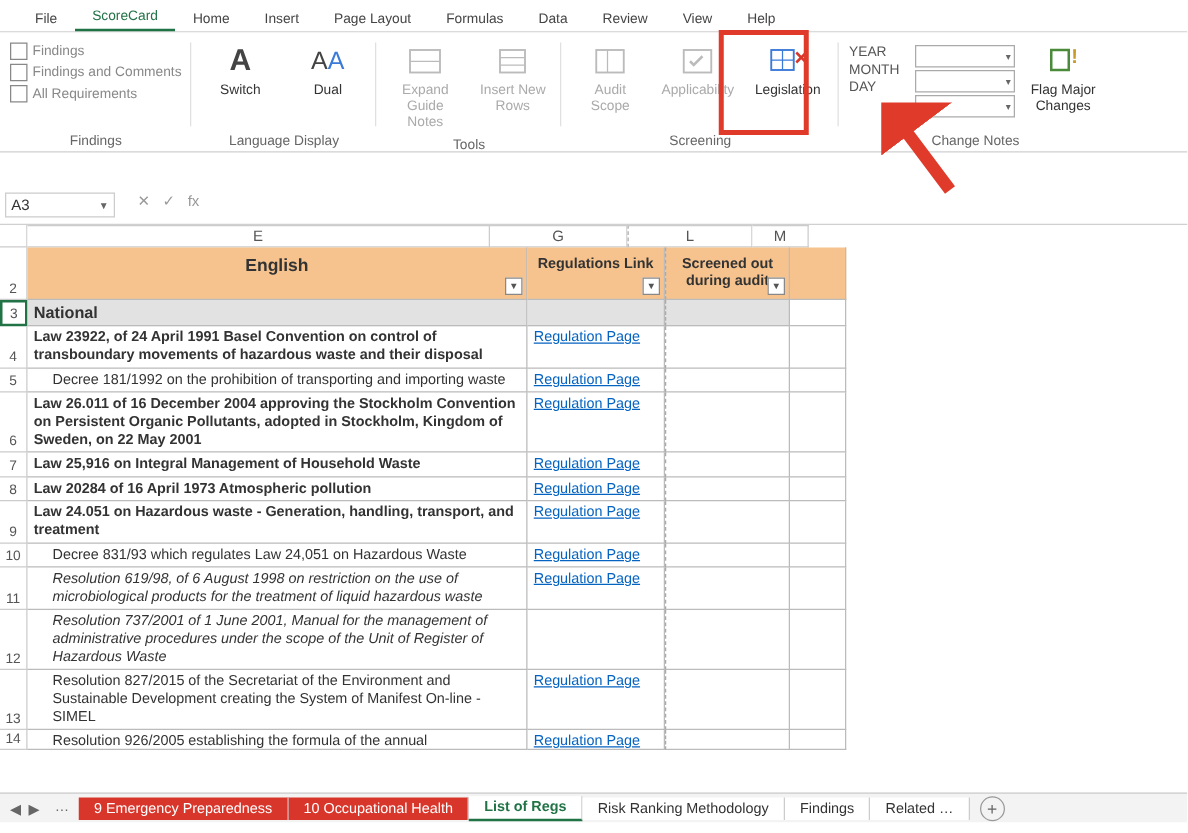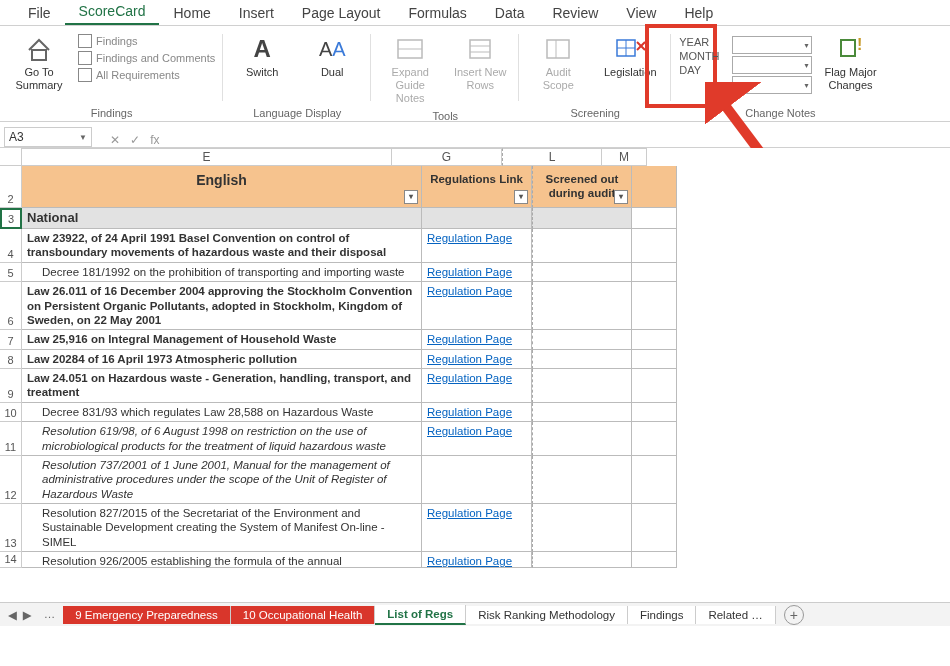--- a/index.html
+++ b/index.html
@@ -1,19 +1,19 @@
 <!DOCTYPE html>
 <html><head>
 <meta charset="utf-8">
 <style>
 * { margin: 0; padding: 0; box-sizing: border-box; font-family: "Segoe UI", Arial, sans-serif; }
 body { width: 950px; height: 666px; background: #fff; overflow: hidden; font-size: 12px; color: #333; }
 
 .tabs { display: flex; align-items: flex-end; height: 26px; border-bottom: 1px solid #d0d0d0; padding-left: 14px; gap: 0; }
-.tab { padding: 0 14px 4px; font-size: 14px; cursor: pointer; color: #444; }
+.tab { padding: 0 14px 4px; font-size: 11px; cursor: pointer; color: #444; }
 .tab.active { color: #217346; border-bottom: 2px solid #217346; font-weight: 400; }
 
 .ribbon { display: flex; height: 96px; border-bottom: 1px solid #d0d0d0; background: #fff; }
 .group { display: flex; flex-direction: column; align-items: center; padding: 4px 8px 2px; position: relative; }
 .group:after { content:""; position:absolute; right:0; top:8px; bottom:20px; width:1px; background:#e0e0e0; }
 .group:last-child:after{display:none;}
 .group-body { display: flex; align-items: flex-start; gap: 8px; flex: 1; }
 .group-label { font-size: 11px; color: #666; margin-top: auto; }
 
 .big-btn { display:flex; flex-direction:column; align-items:center; justify-content:flex-start; width:62px; padding:4px 2px; cursor:pointer; font-size:11px; text-align:center; gap:2px; line-height:1.2; }
@@ -24,21 +24,21 @@
 .small-item .sqico{width:14px;height:14px;border:1px solid #888;display:inline-block;}
 
 .highlight-box { position:absolute; border:4px solid #e03a2a; }
 .arrow { position:absolute; width:60px; height:80px; }
 
 .cn-side{display:flex;flex-direction:column;gap:2px;font-size:11px;color:#555;padding-top:6px;padding-right:4px;}
 .cn-inputs{display:flex;flex-direction:column;gap:2px;padding-top:6px;}
 .cn-inputs .inp{width:80px;height:18px;border:1px solid #aaa;font-size:11px;display:flex;align-items:center;justify-content:flex-end;padding-right:2px;background:#fff;}
 .cn-inputs .inp span{font-size:8px;color:#666}
 
-.fbar { display:flex; align-items:flex-end; height:26px; border-bottom:1px solid #d0d0d0;}
+.fbar { display:flex; align-items:flex-start; height:26px; border-bottom:1px solid #d0d0d0;margin-top:32px;}
 .namebox{width:88px;height:20px;border:1px solid #ccc;margin-left:4px;display:flex;align-items:center;padding:0 4px;font-size:12px;}
 .namebox .dd{margin-left:auto;font-size:8px;color:#666}
 .fxrow{display:flex;align-items:center;gap:10px;margin-left:18px;color:#999;font-size:12px;}
 .fxrow .fx{}
 
 .sheet-area{position:relative;height:478px;overflow:hidden;background:#fff;}
 .col-headers{display:flex;position:sticky;top:0;}
 .rowh{width:22px;background:#fff;border-right:1px solid #ccc;border-bottom:1px solid #ccc;}
 .ch{height:18px;border:1px solid #ccc;border-left:none;text-align:center;font-size:12px;color:#555;background:#fff;display:flex;align-items:center;justify-content:center;flex-shrink:0;}
 .chE{width:370px}.chG{width:110px}.chL{width:100px}.chM{width:45px}
@@ -79,29 +79,20 @@
   <div class="tab">Formulas</div>
   <div class="tab">Data</div>
   <div class="tab">Review</div>
   <div class="tab">View</div>
   <div class="tab">Help</div>
 </div>
 
 <div class="ribbon">
   <div class="group">
     <div class="group-body">
-      <div class="big-btn">
-        <span class="ico">
-            <svg width="28" height="26">
-              <polyline points="4,14 14,4 24,14" fill="none" stroke="#666" stroke-width="2"></polyline>
-              <rect x="7" y="14" width="14" height="10" fill="none" stroke="#666" stroke-width="2"></rect>
-            </svg>
-          </span>
-        <span>Go To Summary</span>
-      </div>
       <div class="small-list">
         <div class="small-item">
             <span class="sqico"></span>
             <span>Findings</span>
           </div>
         <div class="small-item">
             <span class="sqico"></span>
             <span>Findings and Comments</span>
           </div>
         <div class="small-item">
@@ -158,20 +149,29 @@
   <div class="group" style="position:relative">
     <div class="group-body">
       <div class="big-btn disabled">
         <span class="ico">
             <svg width="28" height="24">
               <rect x="3" y="3" width="22" height="18" fill="none" stroke="#bbb" stroke-width="1.5"></rect>
               <line x1="12" y1="3" x2="12" y2="21" stroke="#bbb"></line>
             </svg>
           </span>
         <span>Audit Scope</span>
+      </div>
+      <div class="big-btn disabled">
+        <span class="ico">
+            <svg width="28" height="24">
+              <rect x="3" y="3" width="22" height="18" fill="none" stroke="#bbb" stroke-width="1.5"></rect>
+              <path d="M8 12 l3 3 l7 -7" fill="none" stroke="#bbb" stroke-width="2"></path>
+            </svg>
+          </span>
+        <span>Applicability</span>
       </div>
       <div class="big-btn" style="width:66px">
         <span class="ico">
             <svg width="32" height="26">
               <rect x="2" y="4" width="18" height="16" fill="none" stroke="#3a7ad9" stroke-width="1.5"></rect>
               <line x1="11" y1="4" x2="11" y2="20" stroke="#3a7ad9"></line>
               <line x1="2" y1="12" x2="20" y2="12" stroke="#3a7ad9"></line>
               <line x1="22" y1="6" x2="30" y2="14" stroke="#d9362b" stroke-width="2"></line>
               <line x1="30" y1="6" x2="22" y2="14" stroke="#d9362b" stroke-width="2"></line>
             </svg>
@@ -299,21 +299,21 @@
       </div>
       <div class="row">
         <div class="rh">9</div>
         <div class="cell cE bold">Law 24.051 on Hazardous waste - Generation, handling, transport, and treatment</div>
         <div class="cell cG"><span class="link">Regulation Page</span></div>
         <div class="cell cL"></div>
         <div class="cell cM"></div>
       </div>
       <div class="row">
         <div class="rh">10</div>
-        <div class="cell cE indent">Decree 831/93 which regulates Law 28,588 on Hazardous Waste</div>
+        <div class="cell cE indent">Decree 831/93 which regulates Law 24,051 on Hazardous Waste</div>
         <div class="cell cG"><span class="link">Regulation Page</span></div>
         <div class="cell cL"></div>
         <div class="cell cM"></div>
       </div>
       <div class="row">
         <div class="rh">11</div>
         <div class="cell cE ital">Resolution 619/98, of 6 August 1998 on restriction on the use of microbiological products for the treatment of liquid hazardous waste</div>
         <div class="cell cG"><span class="link">Regulation Page</span></div>
         <div class="cell cL"></div>
         <div class="cell cM"></div>

